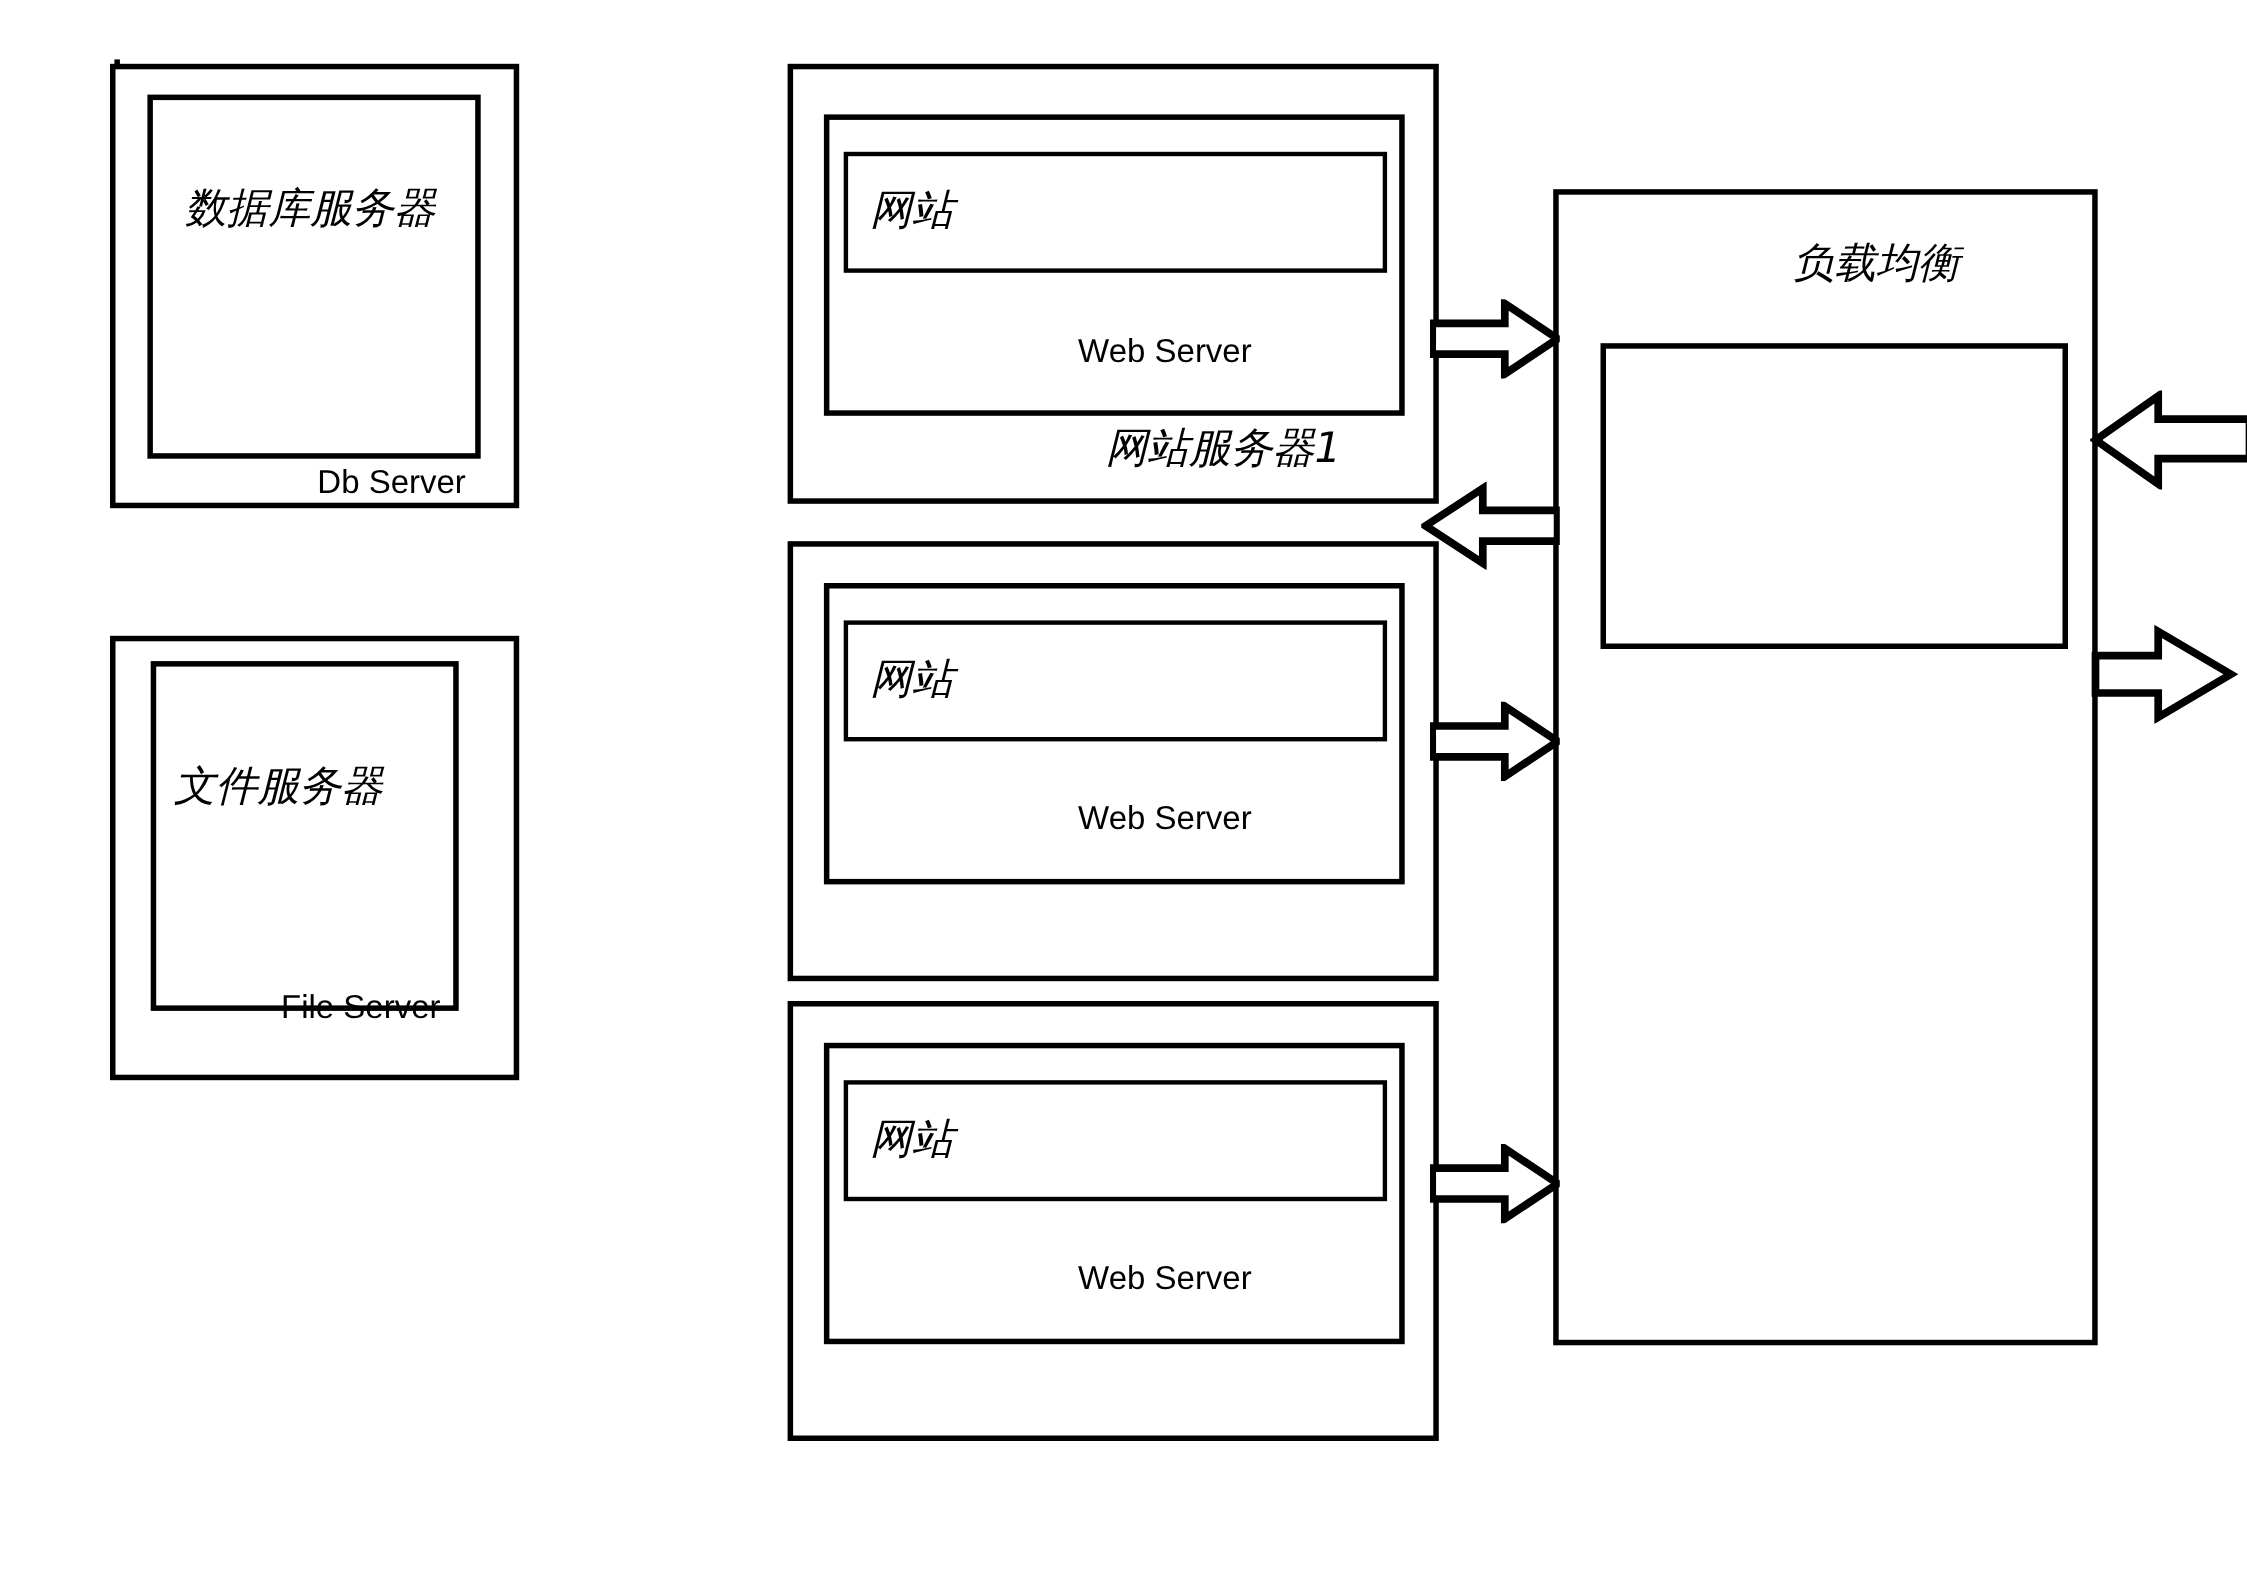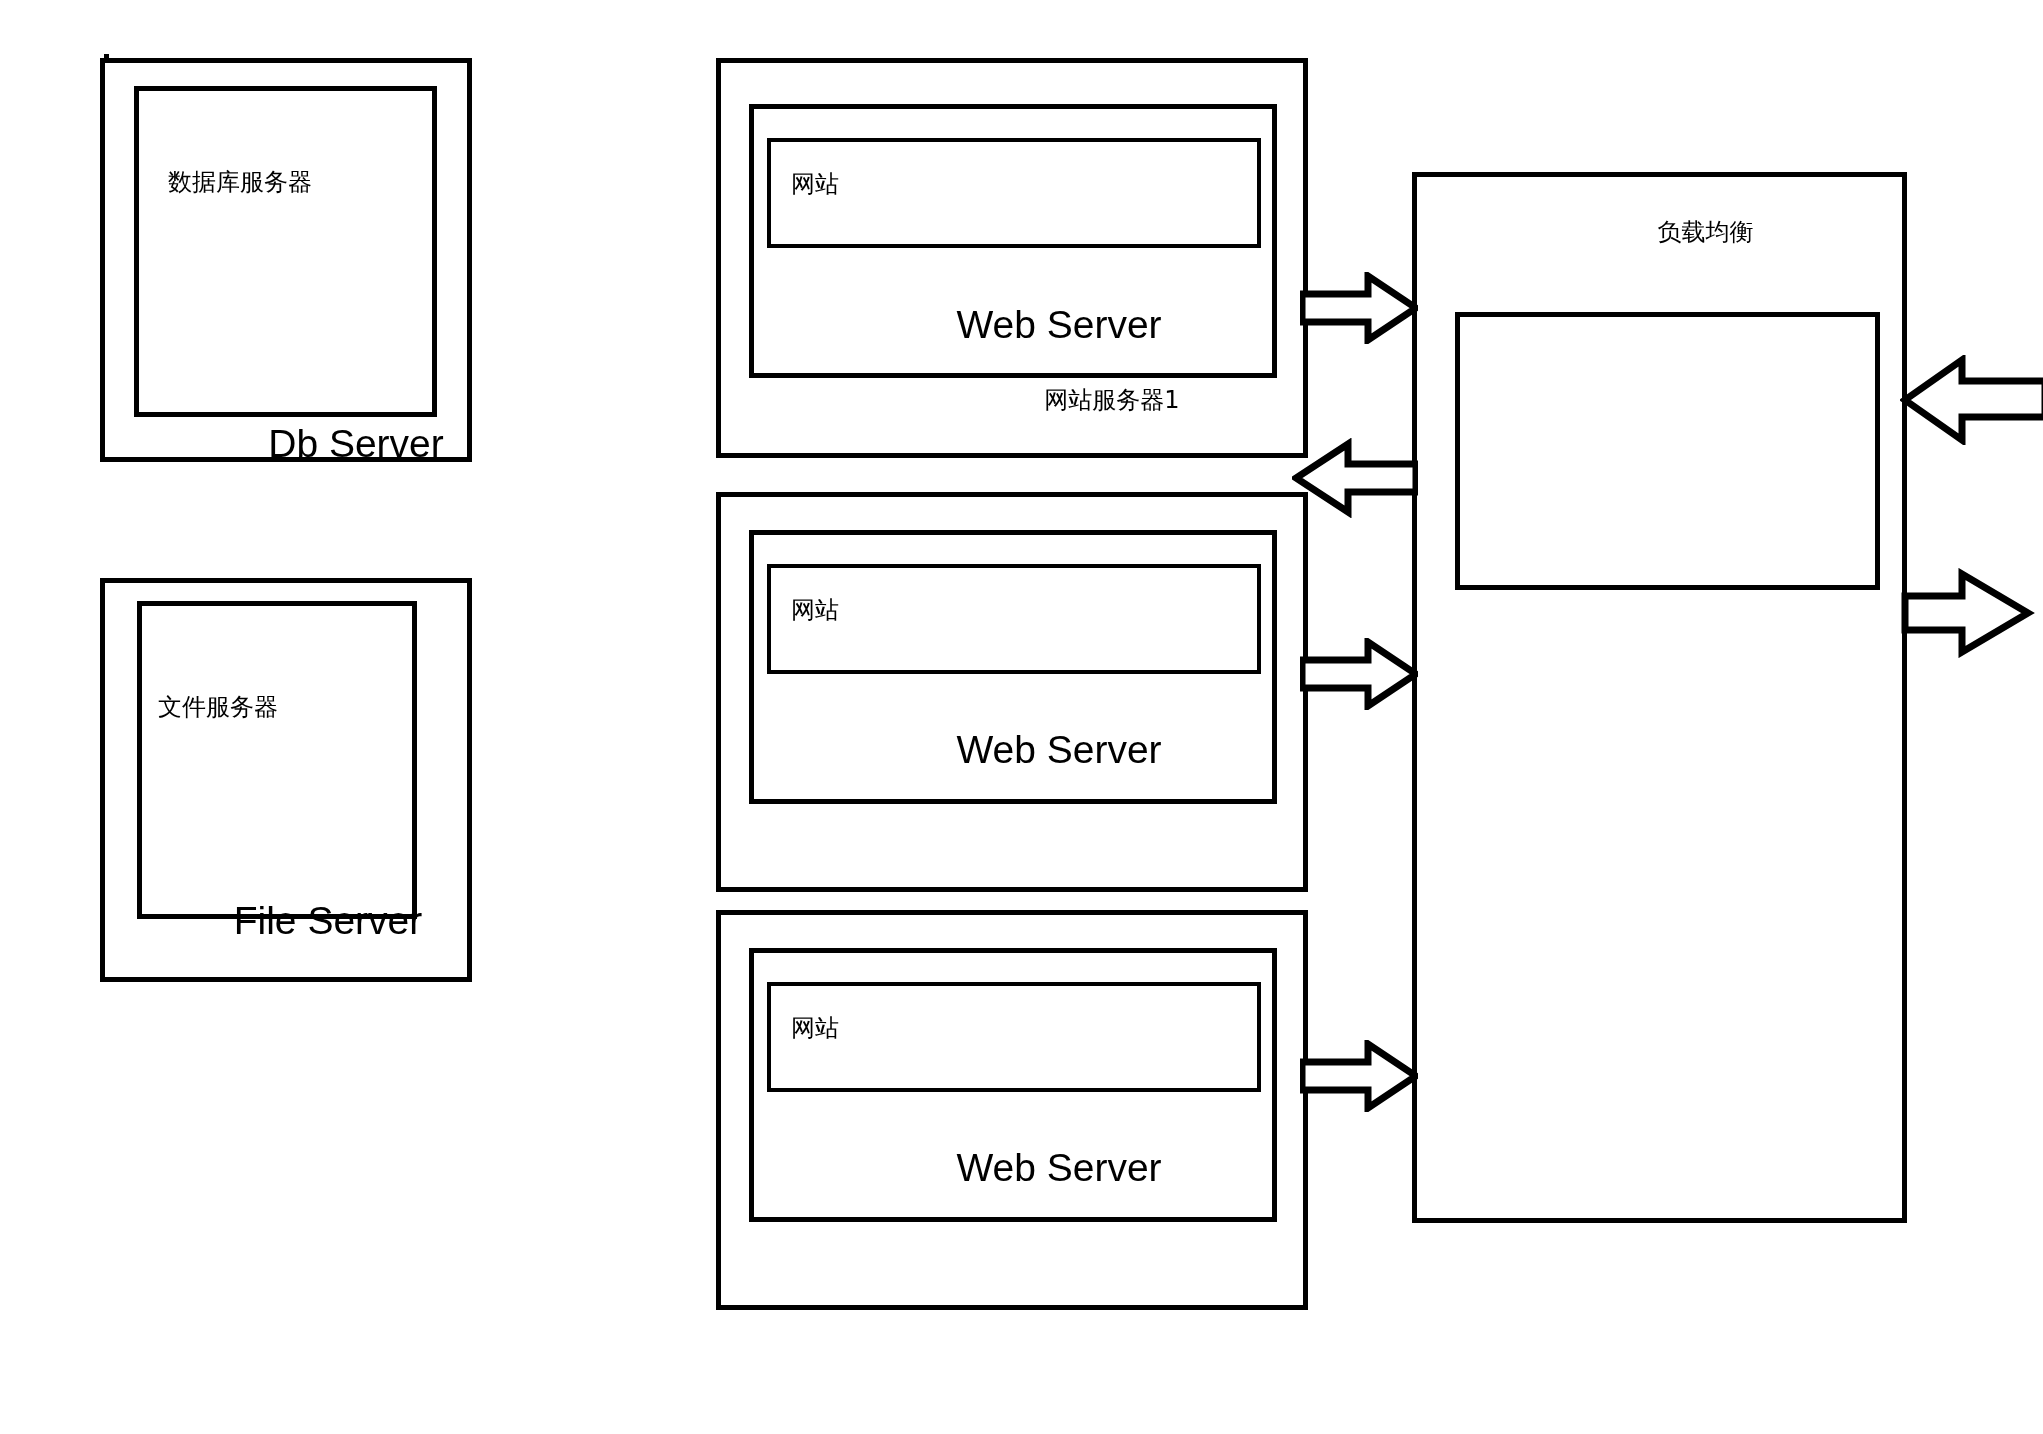--- a/index.html
+++ b/index.html
@@ -31,25 +31,26 @@
     background: transparent;
   }
   .label {
     position: absolute;
     color: #000000;
     white-space: nowrap;
     line-height: 1.0;
   }
   .label-cn {
     font-family: "DejaVu Sans", "Liberation Sans", sans-serif;
-    font-size: 24px;
+    font-size: 38px;
+    font-style: italic;
   }
   .label-en {
     font-family: "Liberation Sans", "DejaVu Sans", sans-serif;
-    font-size: 39px;
+    font-size: 30px;
   }
   .label-center {
     text-align: center;
     padding-left: 46px;
   }
   .multiline {
     white-space: normal;
     line-height: 1.55;
   }
   .arrow {

